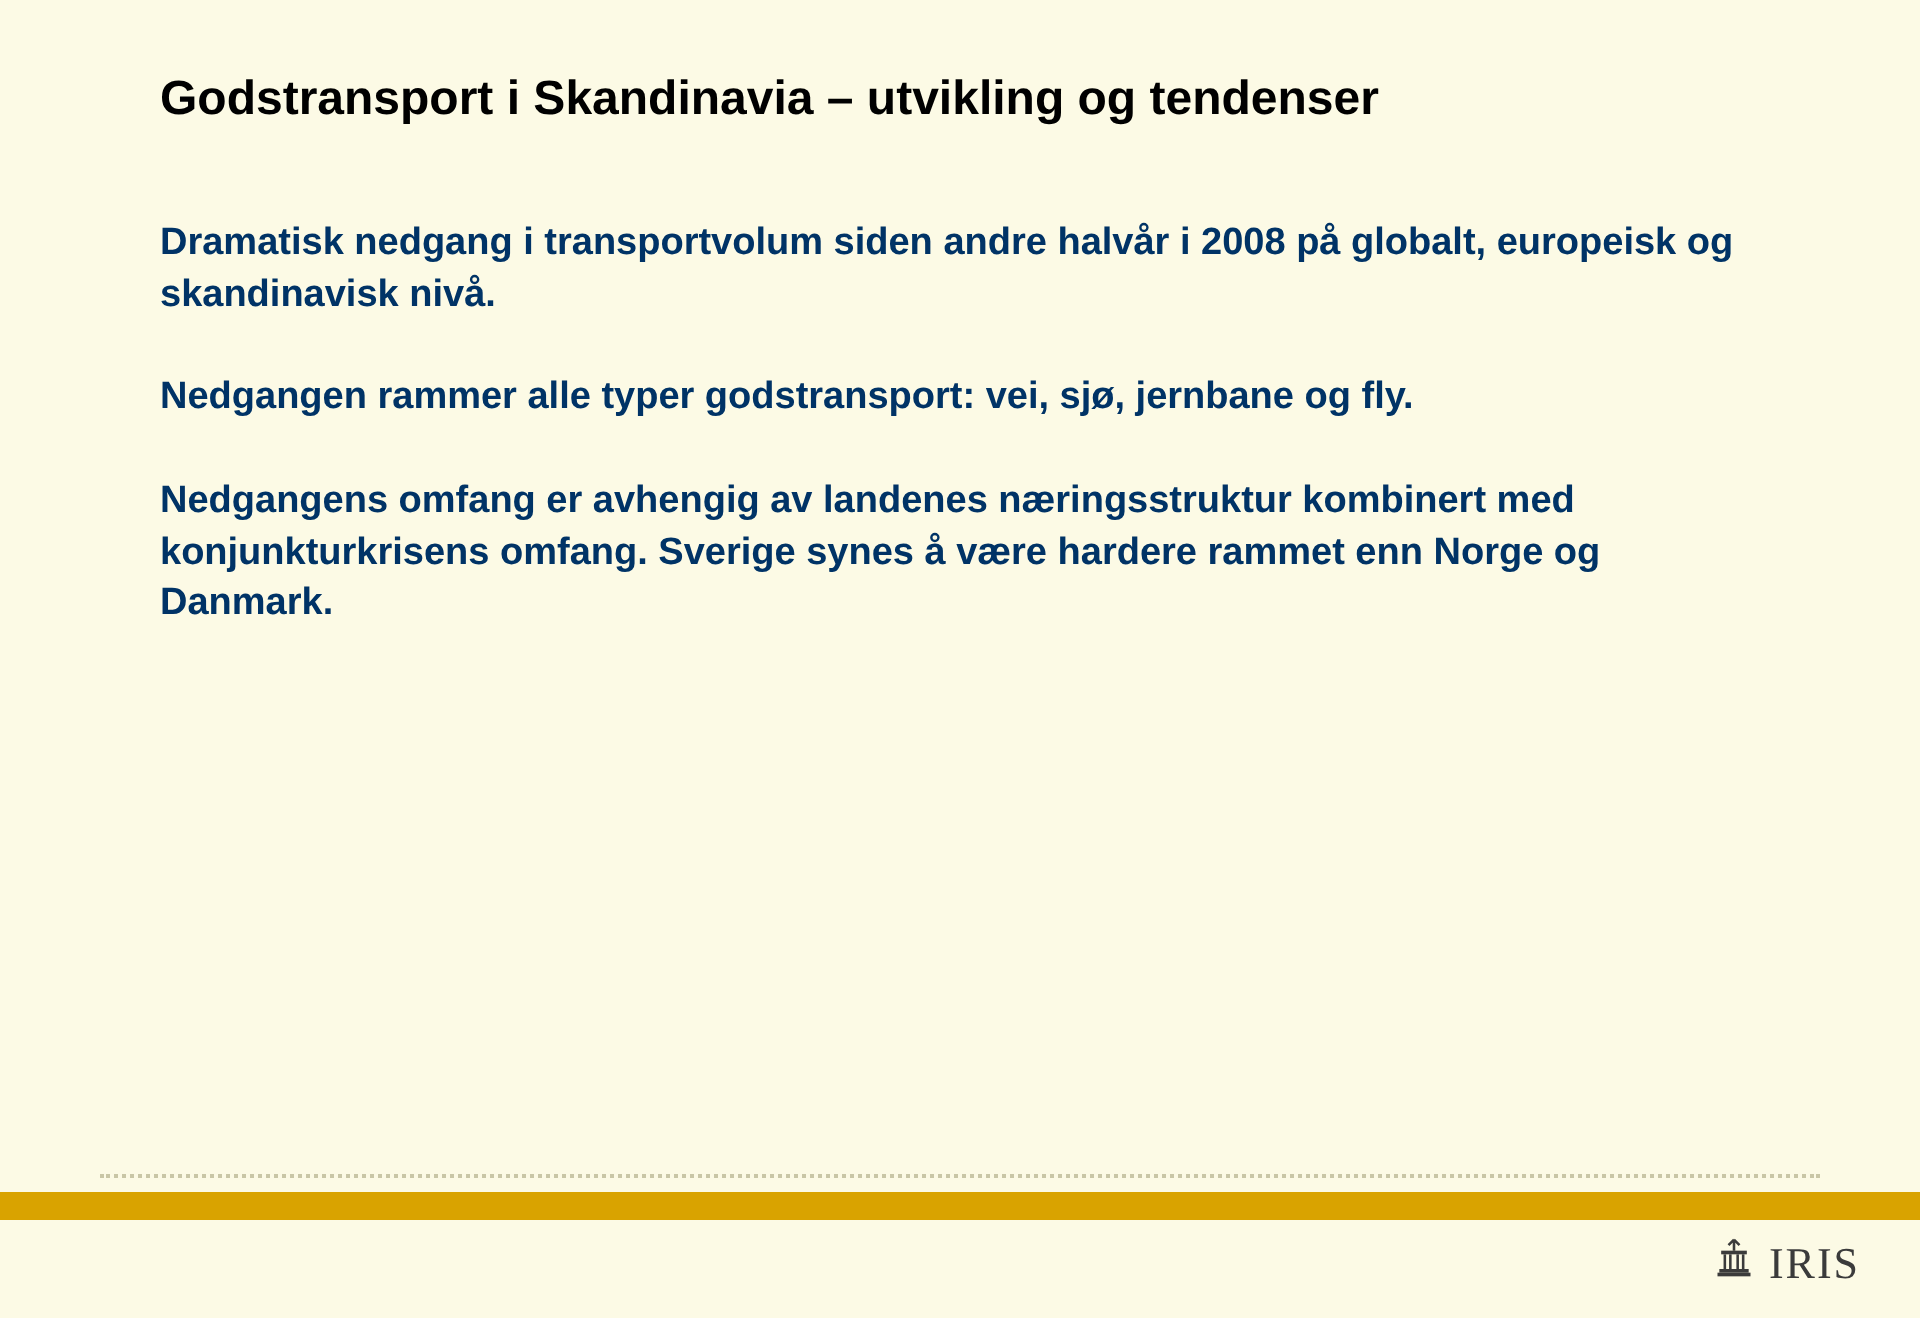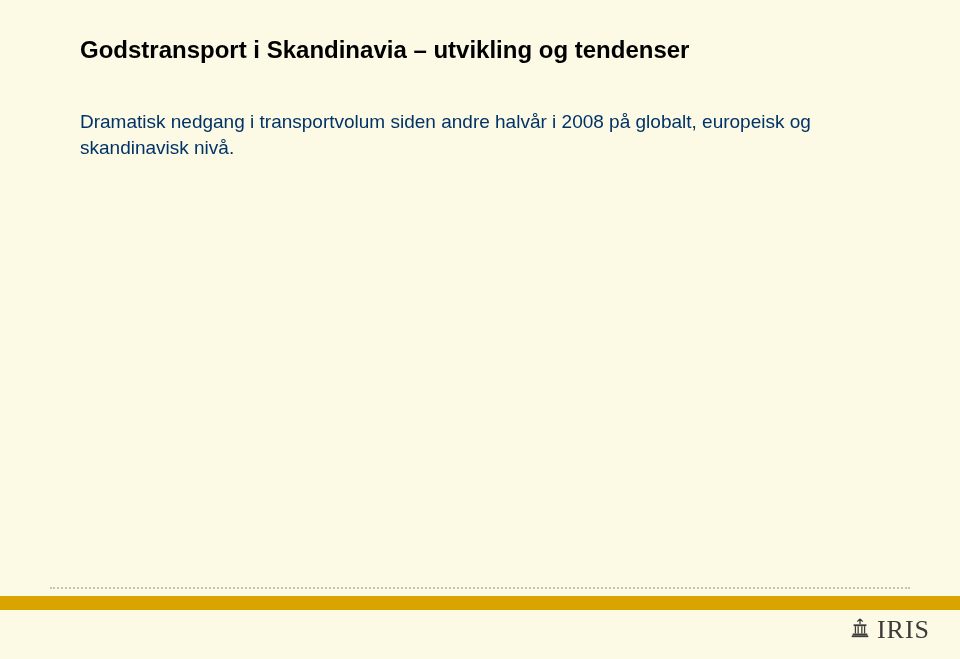--- a/index.html
+++ b/index.html
@@ -19,21 +19,21 @@
   .title {
     color: #000;
     font-size: 24px;
     font-weight: bold;
     line-height: 1.3;
     margin-bottom: 44px;
   }
   .para {
     color: #003366;
     font-size: 19px;
-    font-weight: normal;
+    font-weight: bold;
     line-height: 1.35;
     margin-bottom: 26px;
     max-width: 820px;
   }
   .dotted-line {
     position: absolute;
     left: 50px;
     right: 50px;
     bottom: 70px;
     border-top: 2px dotted #c9c6a6;
@@ -50,34 +50,36 @@
   .footer {
     position: absolute;
     right: 30px;
     bottom: 14px;
     display: flex;
     align-items: center;
     gap: 6px;
   }
   .logo-text {
     font-family: Georgia, 'Times New Roman', serif;
-    font-size: 26px;
+    font-size: 22px;
     letter-spacing: 1px;
     color: #3b3b3b;
     font-weight: 500;
   }
 </style>
 </head>
 <body>
 
 <div class="slide">
   <div class="content">
     <h1 class="title">Godstransport i Skandinavia – utvikling og tendenser</h1>
 
     <p class="para">Dramatisk nedgang i transportvolum siden andre halvår i 2008 på globalt, europeisk og skandinavisk nivå.</p>
+    <p class="para">Nedgangen rammer alle typer godstransport: vei, sjø, jernbane og fly.</p>
+    <p class="para">Nedgangens omfang er avhengig av landenes næringsstruktur kombinert med konjunkturkrisens omfang. Sverige synes å være hardere rammet enn Norge og Danmark.</p>
   </div>
 
   <div class="dotted-line"></div>
   <div class="gold-bar"></div>
 
   <div class="footer">
     <span>
       <svg width="22" height="22" viewBox="0 0 24 24">
         <g fill="none" stroke="#3b3b3b" stroke-width="1.4">
           <path d="M12 2 L12 8 M12 2 L9 5 M12 2 L15 5"></path>

